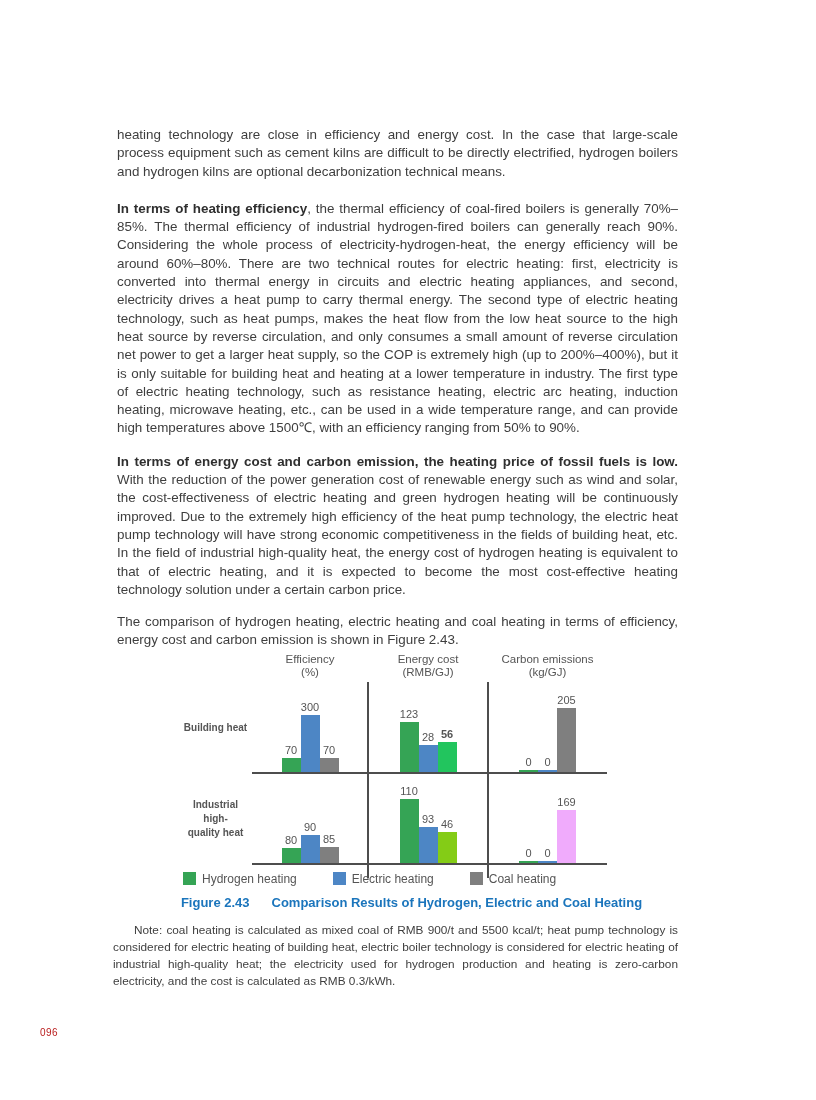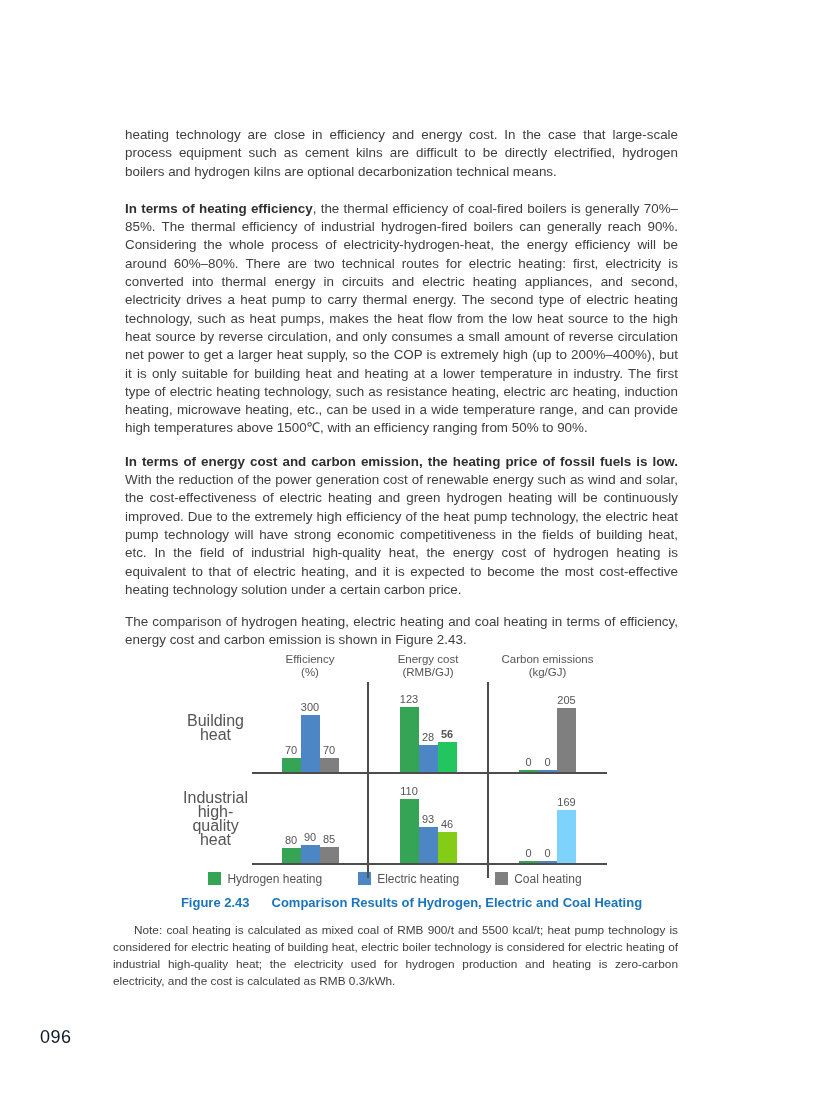--- a/index.html
+++ b/index.html
@@ -9,21 +9,21 @@
     background:#ffffff;
     font-family:"Liberation Sans", sans-serif;
     overflow:hidden;
   }
   .content {
     position:absolute;
     left:113px; top:126px;
     width:565px;
   }
   p.body-para {
-    margin:0 0 19px 12px;
+    margin:0 0 19px 4px;
     font-size:13.4px;
     line-height:18.3px;
     color:#3e3e3e;
     text-align:justify;
   }
   p.body-para.mb15 { margin-bottom:15px; }
   p.body-para.mb14 { margin-bottom:14px; }
   p.body-para.mb2  { margin-bottom:2px; }
   .lead-bold { font-weight:bold; color:#2f2f2f; }
 
@@ -43,24 +43,25 @@
     font-size:11.5px;
     line-height:13.5px;
     color:#555555;
     padding-top:1px;
   }
   .row-label {
     display:flex;
     align-items:center;
     justify-content:center;
     text-align:center;
-    font-size:16px;
+    font-size:10px;
     line-height:14px;
     color:#555555;
     padding-right:4px;
+    font-weight:bold;
   }
   .panel-cell {
     position:relative;
     display:flex;
     align-items:flex-end;
     justify-content:center;
     border-bottom:2px solid #4d4d4d;
   }
   .bar {
     width:19px;
@@ -80,21 +81,21 @@
     position:absolute;
     top:30px;
     width:2px;
     height:196px;
     background:#4d4d4d;
   }
   .chart-divider.d1 { left:184px; }
   .chart-divider.d2 { left:304px; }
   .chart-legend {
     display:flex;
-    justify-content:center;
+    justify-content:flex-start;
     gap:36px;
     margin-top:7px;
   }
   .legend-item { display:flex; align-items:center; gap:6px; }
   .legend-swatch { width:13px; height:13px; display:inline-block; }
   .legend-text { font-size:12px; color:#555555; }
 
   
   .figure-caption {
     margin-top:9px;
@@ -107,22 +108,22 @@
   .figure-note {
     font-size:11.8px;
     line-height:17.3px;
     color:#3e3e3e;
     text-align:justify;
     text-indent:21px;
   }
   .page-number {
     position:absolute;
     left:40px; top:1027px;
-    font-size:18px;
-    color:#0f172a;
+    font-size:10px;
+    color:#b91c1c;
     letter-spacing:0.5px;
   }
 </style>
 </head>
 <body>
 
 <div class="page">
   <div class="content">
 
     <p class="body-para">heating technology are close in efficiency and energy cost. In the case that large-scale process equipment such as cement kilns are difficult to be directly electrified, hydrogen boilers and hydrogen kilns are optional decarbonization technical means.</p>
@@ -154,21 +155,21 @@
               <span class="bar-value">70</span>
             </div>
             <div class="bar" style="background: rgb(77, 134, 197); height: 57px;">
               <span class="bar-value">300</span>
             </div>
             <div class="bar" style="background: rgb(127, 127, 127); height: 13.3px;">
               <span class="bar-value">70</span>
             </div>
           </div>
           <div class="panel-cell">
-            <div class="bar" style="background: rgb(53, 164, 85); height: 65px;">
+            <div class="bar" style="background: rgb(53, 164, 85); height: 50px;">
               <span class="bar-value">123</span>
             </div>
             <div class="bar" style="background: rgb(77, 134, 197); height: 27px;">
               <span class="bar-value">28</span>
             </div>
             <div class="bar" style="background: #22c55e; height: 30px; font-weight: bold;">
               <span class="bar-value">56</span>
             </div>
           </div>
           <div class="panel-cell">
@@ -180,21 +181,21 @@
             </div>
             <div class="bar" style="background: rgb(127, 127, 127); height: 64px;">
               <span class="bar-value">205</span>
             </div>
           </div>
           <div class="row-label">Industrial high-<br>quality heat</div>
           <div class="panel-cell">
             <div class="bar" style="background: rgb(53, 164, 85); height: 15.2px;">
               <span class="bar-value">80</span>
             </div>
-            <div class="bar" style="background: rgb(77, 134, 197); height: 18px;">
+            <div class="bar" style="background: rgb(77, 134, 197); height: 28px;">
               <span class="bar-value">90</span>
             </div>
             <div class="bar" style="background: rgb(127, 127, 127); height: 16.1px;">
               <span class="bar-value">85</span>
             </div>
           </div>
           <div class="panel-cell">
             <div class="bar" style="background: rgb(53, 164, 85); height: 63.5px;">
               <span class="bar-value">110</span>
             </div>
@@ -205,21 +206,21 @@
               <span class="bar-value">46</span>
             </div>
           </div>
           <div class="panel-cell">
             <div class="bar" style="background: rgb(53, 164, 85); height: 2px;">
               <span class="bar-value">0</span>
             </div>
             <div class="bar" style="background: rgb(77, 134, 197); height: 2px;">
               <span class="bar-value">0</span>
             </div>
-            <div class="bar" style="background: #7dd3fc; height: 52.8px;">
+            <div class="bar" style="background: #f0abfc; height: 52.8px;">
               <span class="bar-value">169</span>
             </div>
           </div>
         </div>
       <div class="chart-divider d1"></div>
       <div class="chart-divider d2"></div>
       <div class="chart-legend">
           <div class="legend-item">
             <span class="legend-swatch" style="background: rgb(53, 164, 85);"></span>
             <span class="legend-text">Hydrogen heating</span>

